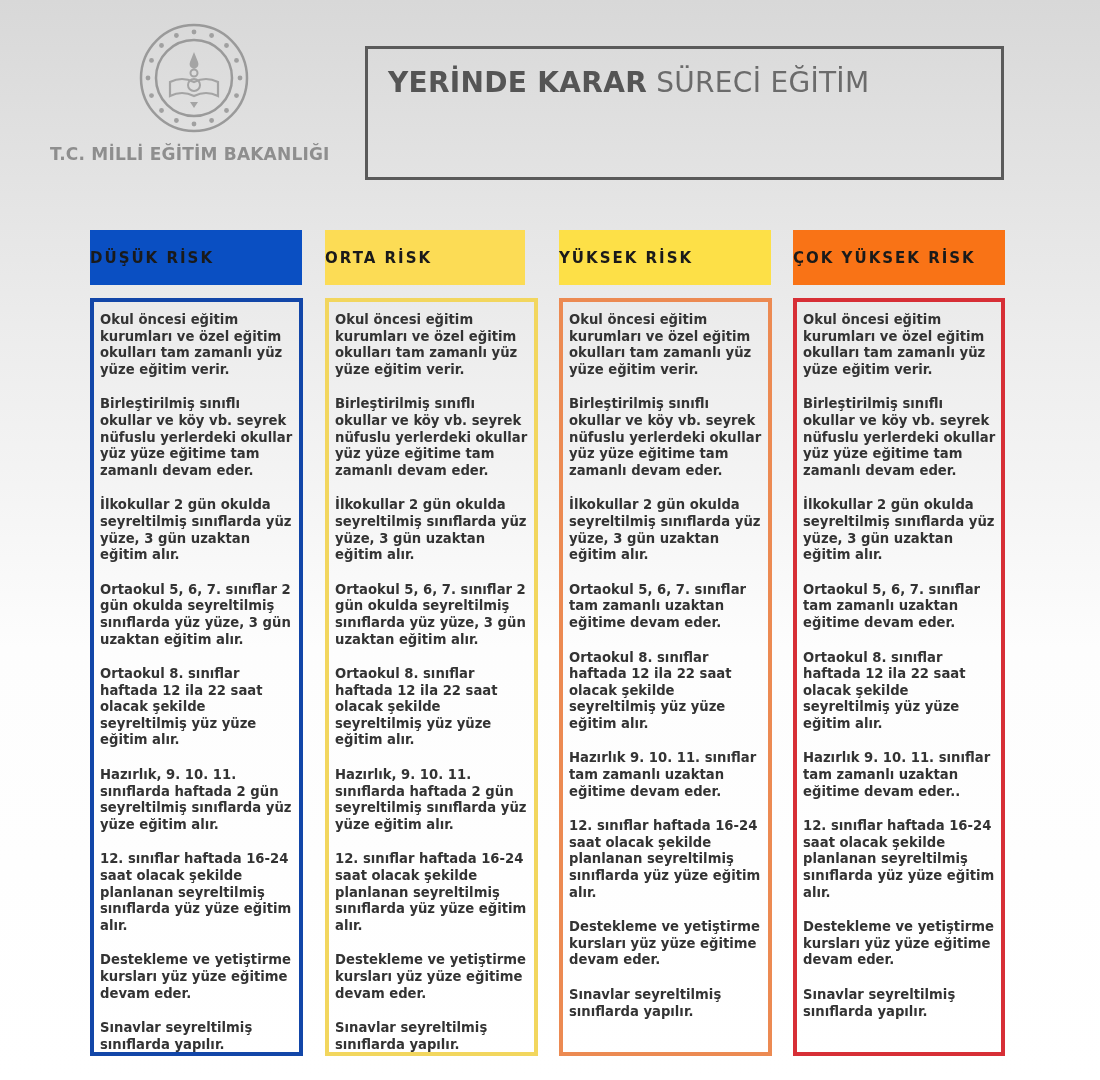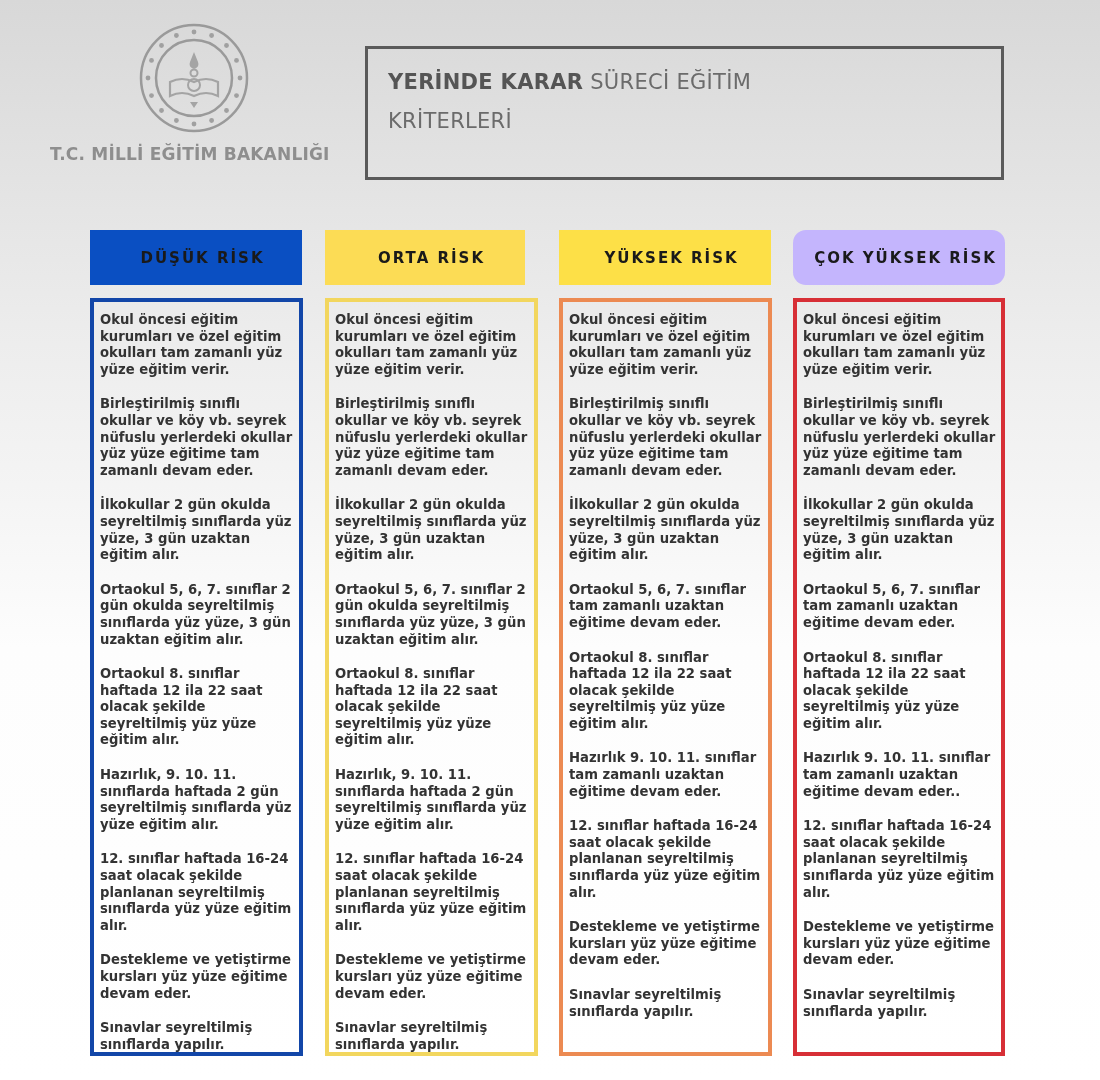--- a/index.html
+++ b/index.html
@@ -19,28 +19,28 @@
     .logo-text {
       position: absolute; left: 12px; top: 126px; width: 320px;
       font-family: "DejaVu Sans", sans-serif; font-weight: bold;
       font-size: 17px; color: #8e8e8e; letter-spacing: 0.2px; white-space: nowrap;
     }
     .title-box {
       position: absolute; left: 365px; top: 46px; width: 639px; height: 134px;
       border: 3px solid #5a5a5a;
       padding: 14px 20px 0 20px;
       font-family: "DejaVu Sans", sans-serif;
-      font-size: 21px; line-height: 39px; color: #6b6b6b;
+      font-size: 28px; line-height: 39px; color: #6b6b6b;
       letter-spacing: 0.3px;
     }
     .title-box .bold { font-weight: bold; color: #555; }
     .header-cell {
       position: absolute; top: 230px; height: 55px;
-      display: flex; align-items: center; justify-content: center;
-      font-weight: bold; font-size: 15px; letter-spacing: 2px; color: #1a1a1a; padding-left: 13px;
+      display: flex; align-items: center; 
+      font-weight: bold; font-size: 15px; letter-spacing: 2px; color: #1a1a1a;
     }
     .content-box {
       position: absolute; top: 298px; height: 758px;
       border: 4px solid;
       padding: 10px 4px 0 6px;
       font-family: "DejaVu Sans", sans-serif;
       font-size: 13.2px; line-height: 16.6px; color: #333;
     }
     .content-box p { margin-bottom: 18px; font-weight: bold; }
   </style>
@@ -73,33 +73,32 @@
     <circle cx="56" cy="51" r="3.5" fill="none" stroke="#a4a4a4" stroke-width="2"></circle>
     <path d="M32 60 Q44 54 56 60 Q68 54 80 60 L80 74 Q68 68 56 74 Q44 68 32 74 Z" fill="none" stroke="#a4a4a4" stroke-width="2.2"></path>
     <circle cx="56" cy="63" r="6" fill="none" stroke="#a4a4a4" stroke-width="2"></circle>
     <path d="M52 80 L56 86 L60 80 Z" fill="#a4a4a4"></path>
   </svg>
   <div class="logo-text">T.C. MİLLİ EĞİTİM BAKANLIĞI</div>
 </div>
 
 <div class="title-box">
   <div><span class="bold">YERİNDE KARAR</span><span> SÜRECİ EĞİTİM</span></div>
-  <div>KRİTERLERİ</div>
 </div>
 
 <div class="header-cell" style="left: 90px; width: 212px; background: rgb(10, 79, 194);">
   <span>DÜŞÜK RİSK</span>
 </div>
 <div class="header-cell" style="left: 325px; width: 200px; background: rgb(252, 220, 85);">
   <span>ORTA RİSK</span>
 </div>
 <div class="header-cell" style="left: 559px; width: 212px; background: #fde047;">
   <span>YÜKSEK RİSK</span>
 </div>
-<div class="header-cell" style="left: 793px; width: 212px; background: #c4b5fd; border-radius: 13px;">
+<div class="header-cell" style="left: 793px; width: 212px; background: #f97316;">
   <span>ÇOK YÜKSEK RİSK</span>
 </div>
 
 <div class="content-box" style="left: 90px; width: 213px; border-color: rgb(18, 70, 168);">
   <p>Okul öncesi eğitim kurumları ve özel eğitim okulları tam zamanlı yüz yüze eğitim verir.</p>
   <p>Birleştirilmiş sınıflı okullar ve köy vb. seyrek nüfuslu yerlerdeki okullar yüz yüze eğitime tam zamanlı devam eder.</p>
   <p>İlkokullar 2 gün okulda seyreltilmiş sınıflarda yüz yüze, 3 gün uzaktan eğitim alır.</p>
   <p>Ortaokul 5, 6, 7. sınıflar 2 gün okulda seyreltilmiş sınıflarda yüz yüze, 3 gün uzaktan eğitim alır.</p>
   <p>Ortaokul 8. sınıflar haftada 12 ila 22 saat olacak şekilde seyreltilmiş yüz yüze eğitim alır.</p>
   <p>Hazırlık, 9. 10. 11. sınıflarda haftada 2 gün seyreltilmiş sınıflarda yüz yüze eğitim alır.</p>

